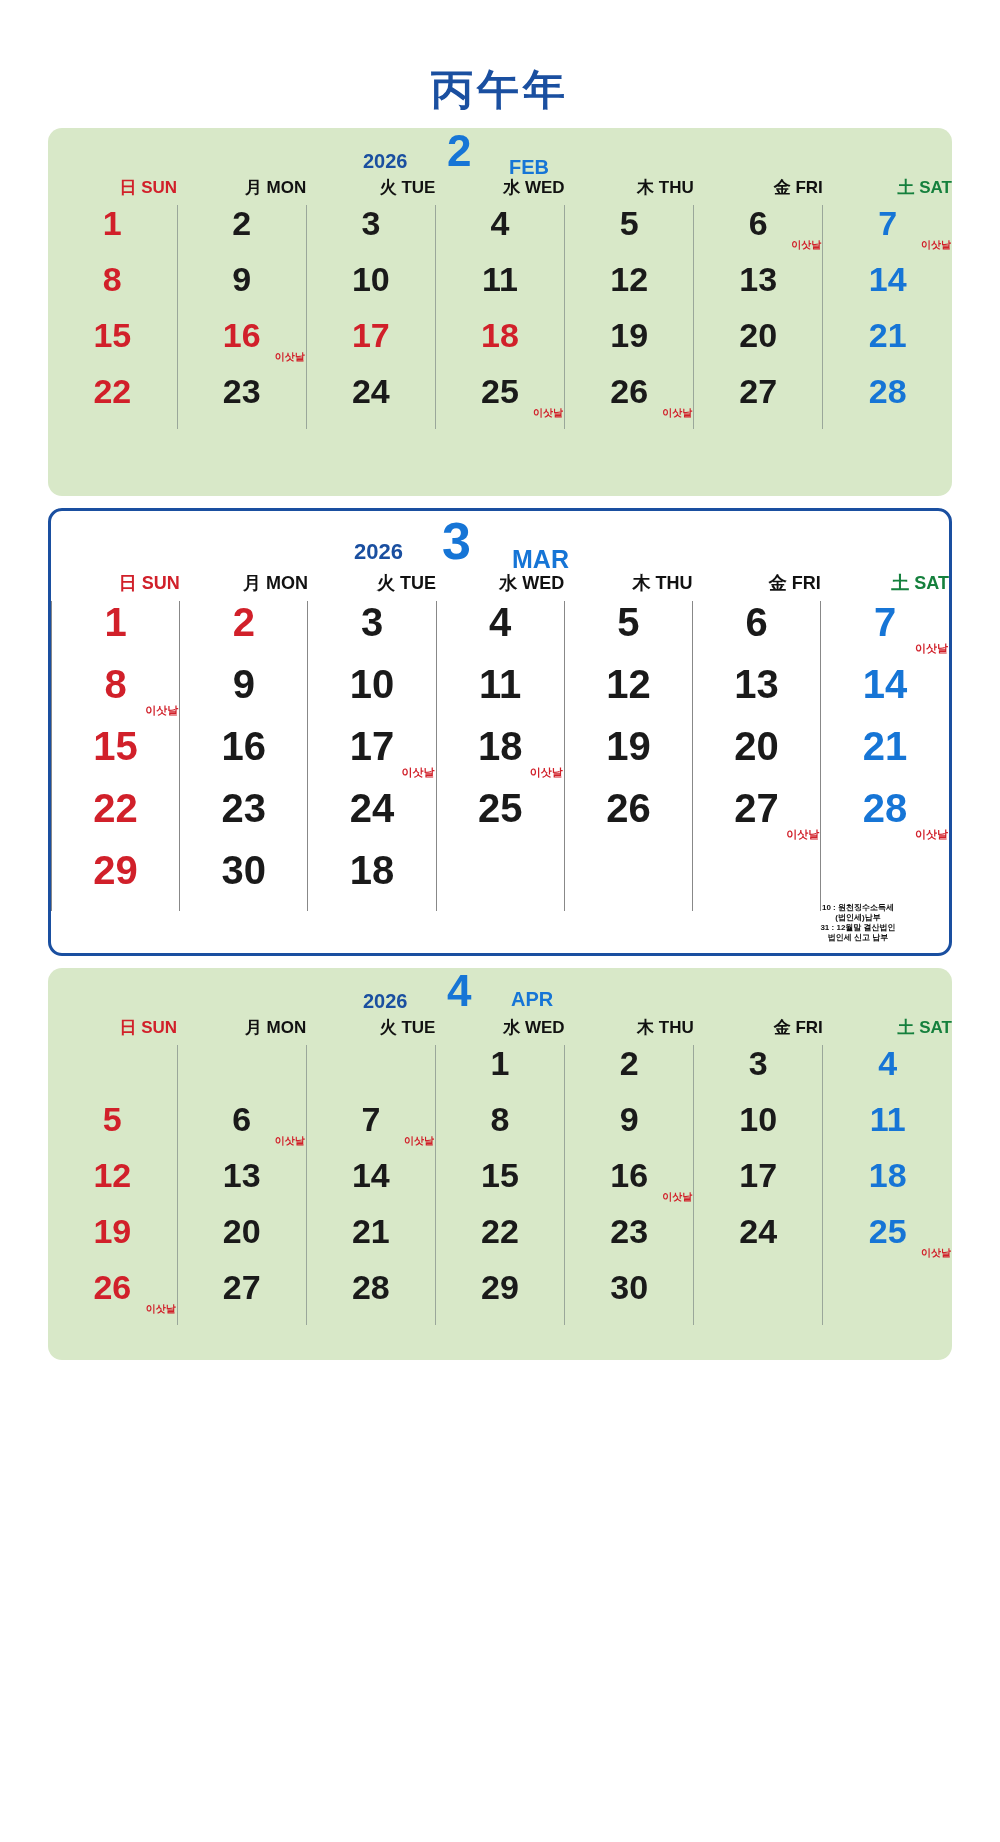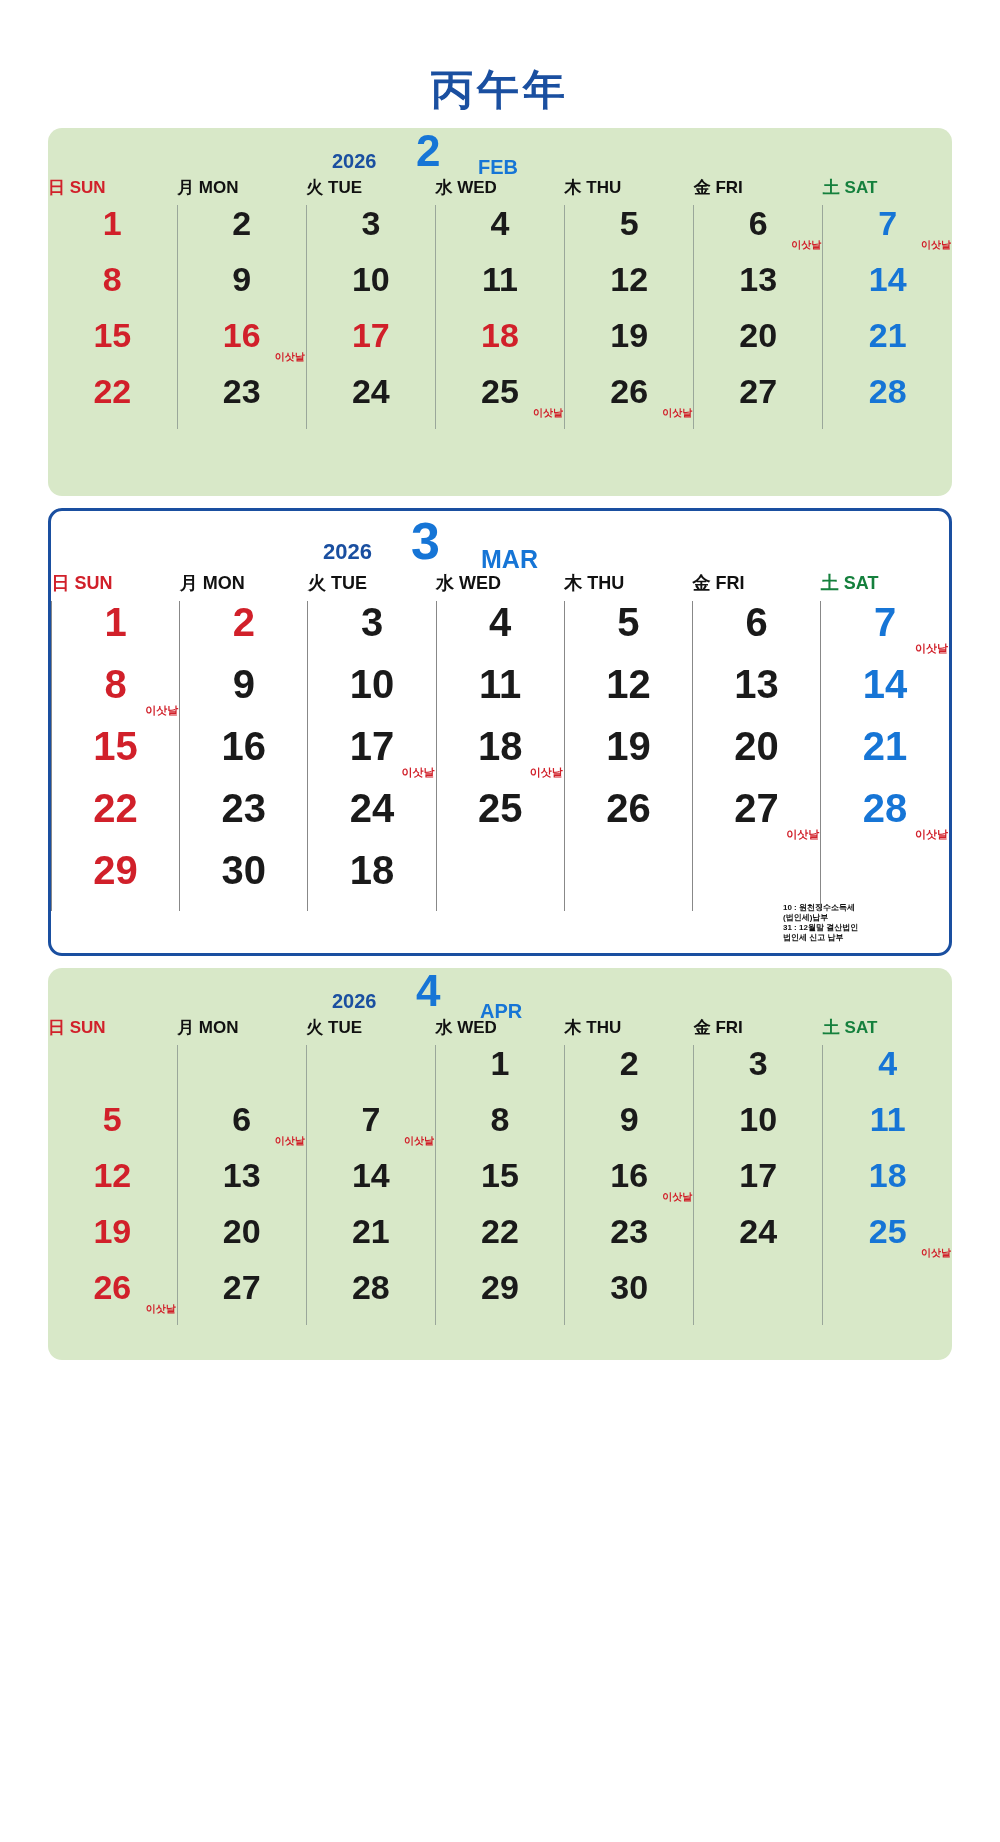--- a/index.html
+++ b/index.html
@@ -48,20 +48,21 @@
     border: 3px solid #1a4fa0;
     border-radius: 14px;
   }
   #month-feb { top: 128px;  height: 368px; }
   #month-mar { top: 508px;  height: 448px; }
   #month-apr { top: 968px;  height: 392px; }
 
   .month-head {
     position: relative;
     height: 46px;
+    margin-left: 31px;
   }
   .month.main .month-head { height: 58px; }
 
   .m-year {
     position: absolute;
     color: #1a4fa0;
     font-size: 20px;
     font-weight: bold;
   }
   .m-num {
@@ -79,32 +80,32 @@
   #month-feb .m-year { left: 284px; top: 22px; }
   #month-feb .m-num  { left: 368px; top: -2px; font-size: 44px; }
   #month-feb .m-abbr { left: 430px; top: 28px; }
   
   #month-mar .m-year { left: 272px; top: 28px; font-size: 22px; }
   #month-mar .m-num  { left: 360px; top: 0px;  font-size: 52px; }
   #month-mar .m-abbr { left: 430px; top: 34px; font-size: 25px; }
   
   #month-apr .m-year { left: 284px; top: 22px; }
   #month-apr .m-num  { left: 368px; top: -2px; font-size: 44px; }
-  #month-apr .m-abbr { left: 432px; top: 32px; }
+  #month-apr .m-abbr { left: 432px; top: 20px; }
 
   table.cal {
     width: 100%;
     border-collapse: collapse;
     table-layout: fixed;
   }
   table.cal th {
     font-size: 17px;
     font-weight: bold;
     padding: 2px 0 6px 0;
-    text-align: left;
+    text-align: right;
   }
   .month.main table.cal th { font-size: 18px; }
   th.sun { color: #d1202a; }
   th.sat { color: #15803d; }
   th.wk  { color: #111111; }
 
   table.cal td {
     text-align: center;
     vertical-align: top;
     height: 54px;
@@ -137,21 +138,21 @@
   .month.main .note { font-size: 11px; }
 
   .footnote {
     position: absolute;
     right: 16px;
     bottom: 10px;
     width: 150px;
     font-size: 8px;
     line-height: 1.25;
     color: #111111;
-    text-align: left;
+    text-align: center;
     font-weight: bold;
   }
 </style>
 </head>
 <body>
 
 <div class="page">
 
   <div class="year-title">丙午年</div>
 

